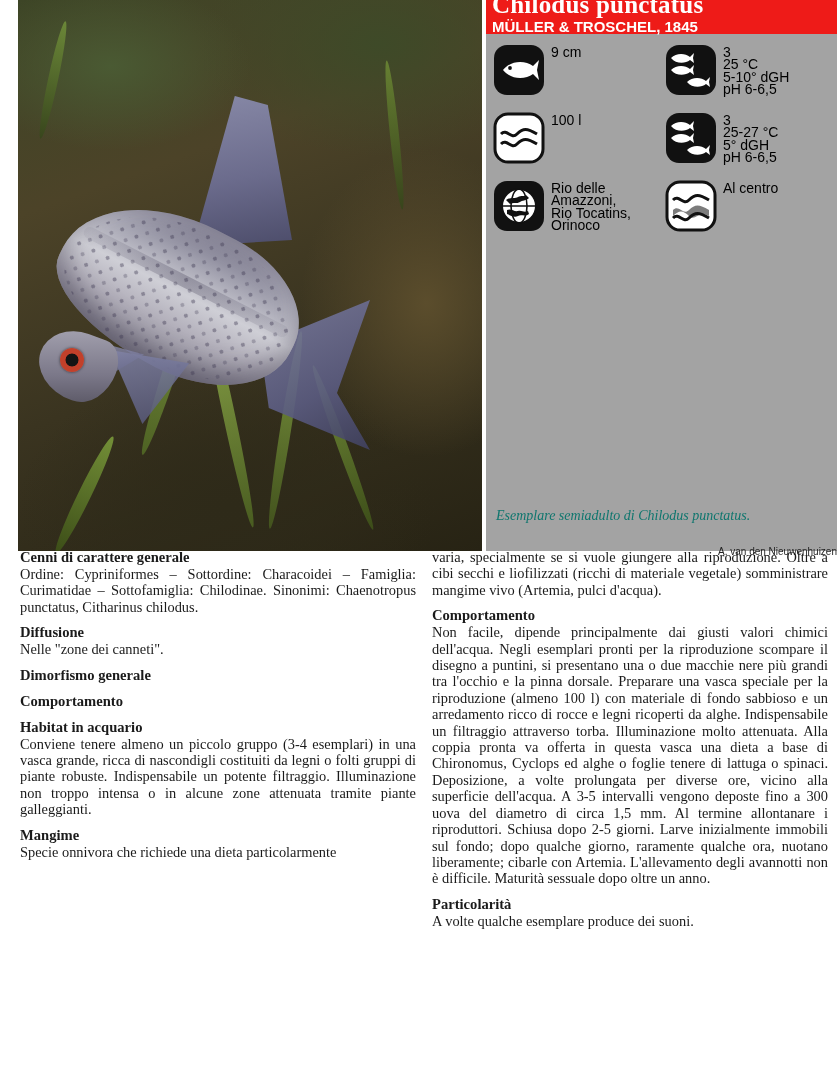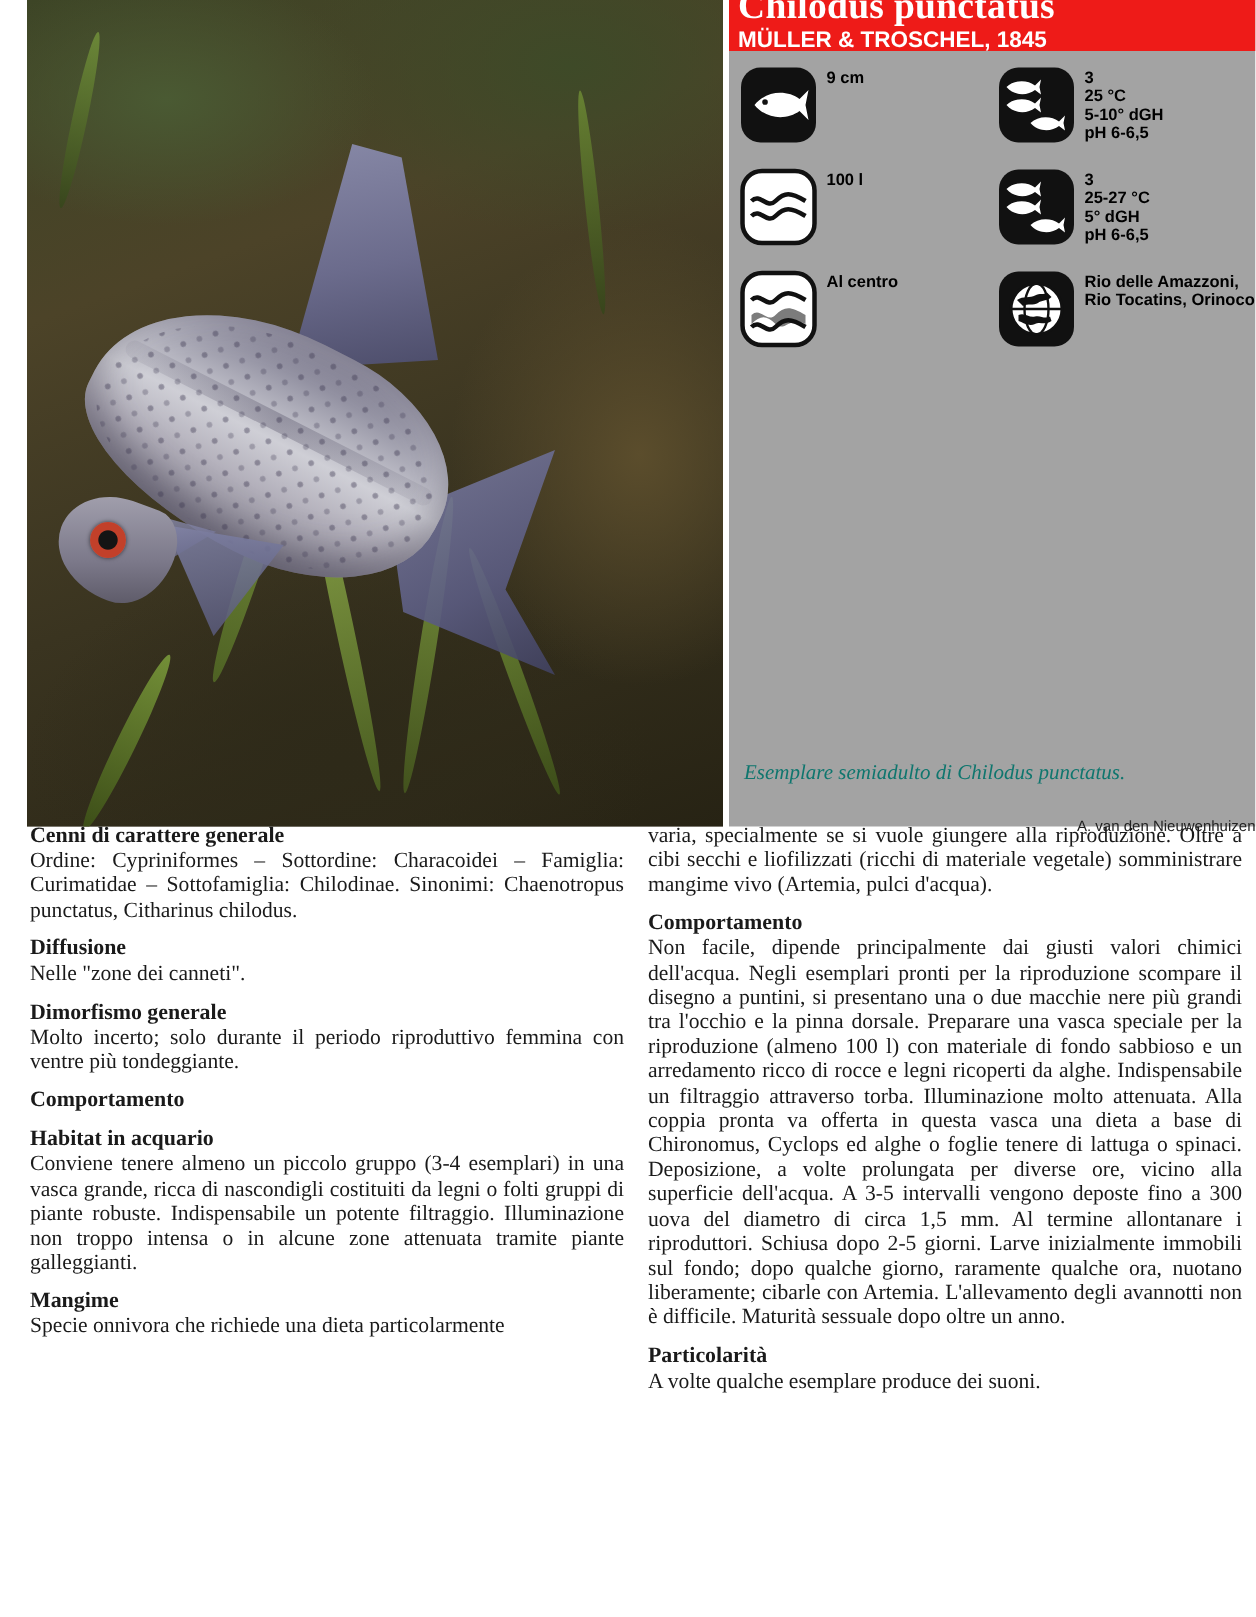--- a/index.html
+++ b/index.html
@@ -116,22 +116,22 @@
   }
 
   .icongrid{
     position:absolute;left:7px;top:44px;width:344px;
   }
   .irow{display:flex;margin-bottom:16px;}
   .icell{display:flex;align-items:flex-start;width:172px;}
   .isym{width:52px;height:52px;flex:0 0 52px;}
   .ilab{
     font-family:"Liberation Sans", sans-serif;
-    font-size:11px;line-height:12.4px;color:#000;
-    padding-left:6px;padding-top:2px;white-space:pre-line;font-weight:bold;
+    font-size:14px;line-height:12.4px;color:#000;
+    padding-left:6px;padding-top:2px;white-space:pre-line;
   }
   .isym svg{display:block;}
 
   .caption{
     position:absolute;left:496px;top:508px;width:341px;
     font-family:"Liberation Serif", serif;
     font-style:italic;font-size:14px;color:#0f766e;
   }
   .credit{
     position:absolute;left:608px;top:546px;width:229px;
@@ -252,65 +252,64 @@
 25-27 °C
 5° dGH
 pH 6-6,5</div>
           </div>
         </div>
 
         <div class="irow">
           <div class="icell">
             <div class="isym">
               <svg width="52" height="52" viewBox="0 0 52 52">
-                <rect x="2" y="2" width="48" height="48" rx="13" fill="#fff" stroke="#111" stroke-width="3"></rect>
-                <path d="M8 20 C14 14,18 26,24 20 S34 14,44 20" fill="none" stroke="#111" stroke-width="3"></path>
-                <path d="M8 30 C14 24,18 36,24 30 S34 24,44 30 L44 36 C34 30,30 42,24 36 S14 30,8 36 Z" fill="#7c7c7c" stroke="none"></path>
-                <path d="M8 38 C14 32,18 44,24 38 S34 32,44 38" fill="none" stroke="#111" stroke-width="3"></path>
-              </svg>
-            </div>
-            <div class="ilab">Al centro</div>
-          </div>
-          <div class="icell">
-            <div class="isym">
-              <svg width="52" height="52" viewBox="0 0 52 52">
                 <rect x="1" y="1" width="50" height="50" rx="13" fill="#111"></rect>
                 <circle cx="26" cy="26" r="17" fill="#fff"></circle>
                 <g fill="#111">
                   <path d="M13 20 C17 17,22 19,25 17 C28 15,31 17,33 15 L36 18 C33 21,29 20,27 22 C24 24,20 22,17 24 Z"></path>
                   <path d="M14 30 C18 28,21 32,25 31 C29 30,31 33,35 31 L36 34 C32 37,28 34,25 36 C21 38,17 35,14 34 Z"></path>
                 </g>
                 <circle cx="26" cy="26" r="17" fill="none" stroke="#111" stroke-width="2"></circle>
                 <path d="M9 26 H43" stroke="#111" stroke-width="1.6"></path>
                 <ellipse cx="26" cy="26" rx="8" ry="17" fill="none" stroke="#111" stroke-width="1.6"></ellipse>
               </svg>
             </div>
             <div class="ilab">Rio delle Amazzoni,
 Rio Tocatins, Orinoco</div>
           </div>
+          <div class="icell">
+            <div class="isym">
+              <svg width="52" height="52" viewBox="0 0 52 52">
+                <rect x="2" y="2" width="48" height="48" rx="13" fill="#fff" stroke="#111" stroke-width="3"></rect>
+                <path d="M8 20 C14 14,18 26,24 20 S34 14,44 20" fill="none" stroke="#111" stroke-width="3"></path>
+                <path d="M8 30 C14 24,18 36,24 30 S34 24,44 30 L44 36 C34 30,30 42,24 36 S14 30,8 36 Z" fill="#7c7c7c" stroke="none"></path>
+                <path d="M8 38 C14 32,18 44,24 38 S34 32,44 38" fill="none" stroke="#111" stroke-width="3"></path>
+              </svg>
+            </div>
+            <div class="ilab">Al centro</div>
+          </div>
         </div>
 
       </div>
     </div>
 
     <div class="caption">Esemplare semiadulto di Chilodus punctatus.</div>
     <div class="credit">A. van den Nieuwenhuizen</div>
   </div>
 
   <div class="cols">
 
     <div class="col left">
       <div class="h first">Cenni di carattere generale</div>
       <p class="p hyph">Ordine: Cypriniformes – Sottordine: Characoidei – Famiglia: Curimatidae – Sottofamiglia: Chilodinae. Sinonimi: Chaenotropus punctatus, Citharinus chilodus.</p>
 
       <div class="h">Diffusione</div>
       <p class="p hyph">Nelle "zone dei canneti".</p>
 
       <div class="h">Dimorfismo generale</div>
-      <p class="p hyph">Molto incerto; solo durante il periodo riproduttivo femmina con ventre più tondeggiante.</p>
 
       <div class="h">Comportamento</div>
 
       <div class="h">Habitat in acquario</div>
       <p class="p hyph">Conviene tenere almeno un piccolo gruppo (3-4 esemplari) in una vasca grande, ricca di nascondigli costituiti da legni o folti gruppi di piante robuste. Indispensabile un potente filtraggio. Illuminazione non troppo intensa o in alcune zone attenuata tramite piante galleggianti.</p>
 
       <div class="h">Mangime</div>
       <p class="p hyph">Specie onnivora che richiede una dieta particolarmente</p>
     </div>
 

